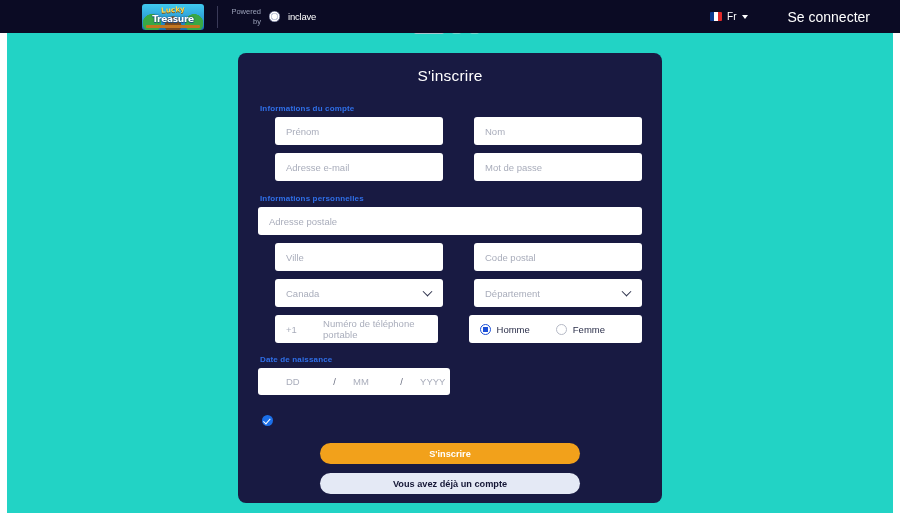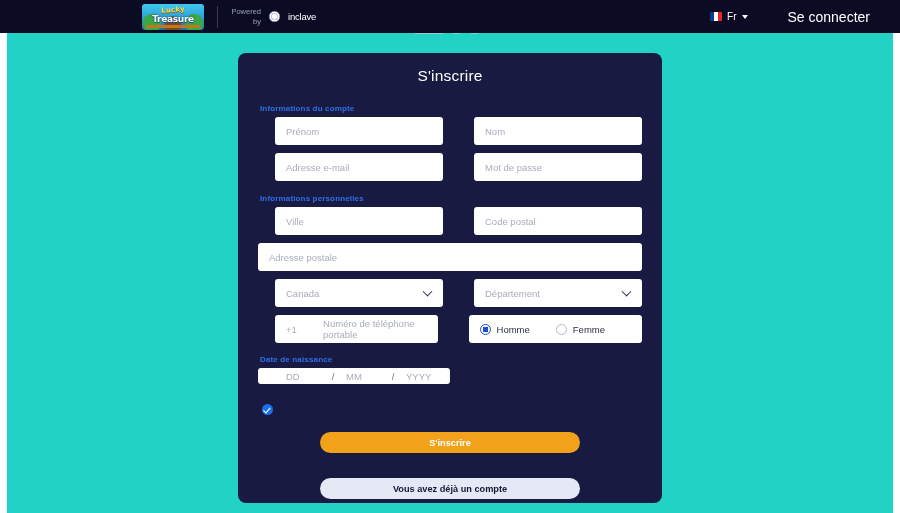--- a/index.html
+++ b/index.html
@@ -196,26 +196,26 @@
     background: #ffffff;
     display: inline-block;
   }
   .radio.on .dot {
     border: 1.4px solid #1B4FD8;
     background: radial-gradient(circle at 50% 50%, #1B4FD8 0 46%, #ffffff 47% 100%);
   }
   .radio .rl { font-size: 9.5px; color: #2b2f4a; }
 
   .dob-field {
-    background: #ffffff; border-radius: 3px; height: 16px;
+    background: #ffffff; border-radius: 3px; height: 27px;
     display: flex; align-items: center; justify-content: flex-start;
     width: 192px; margin-left: 10px;
     font-size: 9.5px; color: #a9adbb;
     padding-left: 28px;
-    gap: 1px;
+    gap: 8px;
   }
   .dob-seg { width: 34px; text-align: left; }
   .dob-sep { color: #6d7183; width: 24px; text-align: center; }
 
   
   .consent {
     display: flex; align-items: flex-start;
     padding: 0 14px;
     margin-top: 18px;
     gap: 12px;
@@ -248,21 +248,21 @@
     height: 21px; border-radius: 11px;
     display: flex; align-items: center; justify-content: center;
     font-size: 9.2px; font-weight: bold;
     cursor: pointer; border: none; width: 100%;
   }
   .btn-primary {
     background: #F2A11B; color: #ffffff;
   }
   .btn-secondary {
     background: #E4E9F5; color: #151736;
-    margin-top: 25px;
+    margin-top: 9px;
   }
 </style>
 </head>
 <body>
 
 <div id="page">
 
   <div class="rail left"></div>
   <div class="rail right"></div>
 
@@ -306,25 +306,25 @@
       <div class="field half">Prénom</div>
       <div class="field half">Nom</div>
     </div>
     <div class="row">
       <div class="field half">Adresse e-mail</div>
       <div class="field half">Mot de passe</div>
     </div>
 
     <div class="section-label sec-pers">Informations personnelles</div>
     <div class="row">
+      <div class="field full">Adresse postale</div>
+    </div>
+    <div class="row">
       <div class="field half">Ville</div>
       <div class="field half">Code postal</div>
-    </div>
-    <div class="row">
-      <div class="field full">Adresse postale</div>
     </div>
     <div class="row">
       <div class="field half">
         <span>Canada</span>
         <span class="chev"></span>
       </div>
       <div class="field half">
         <span>Département</span>
         <span class="chev"></span>
       </div>

